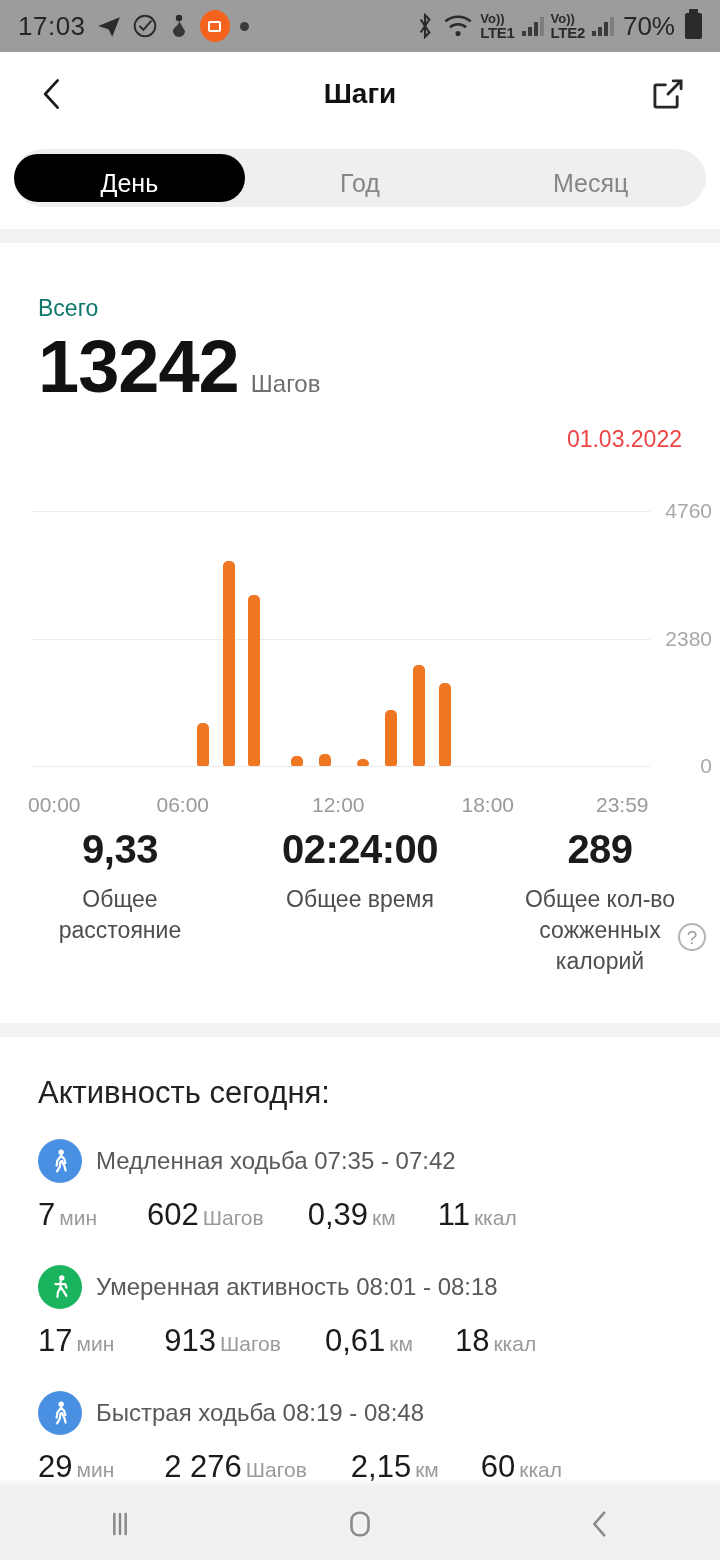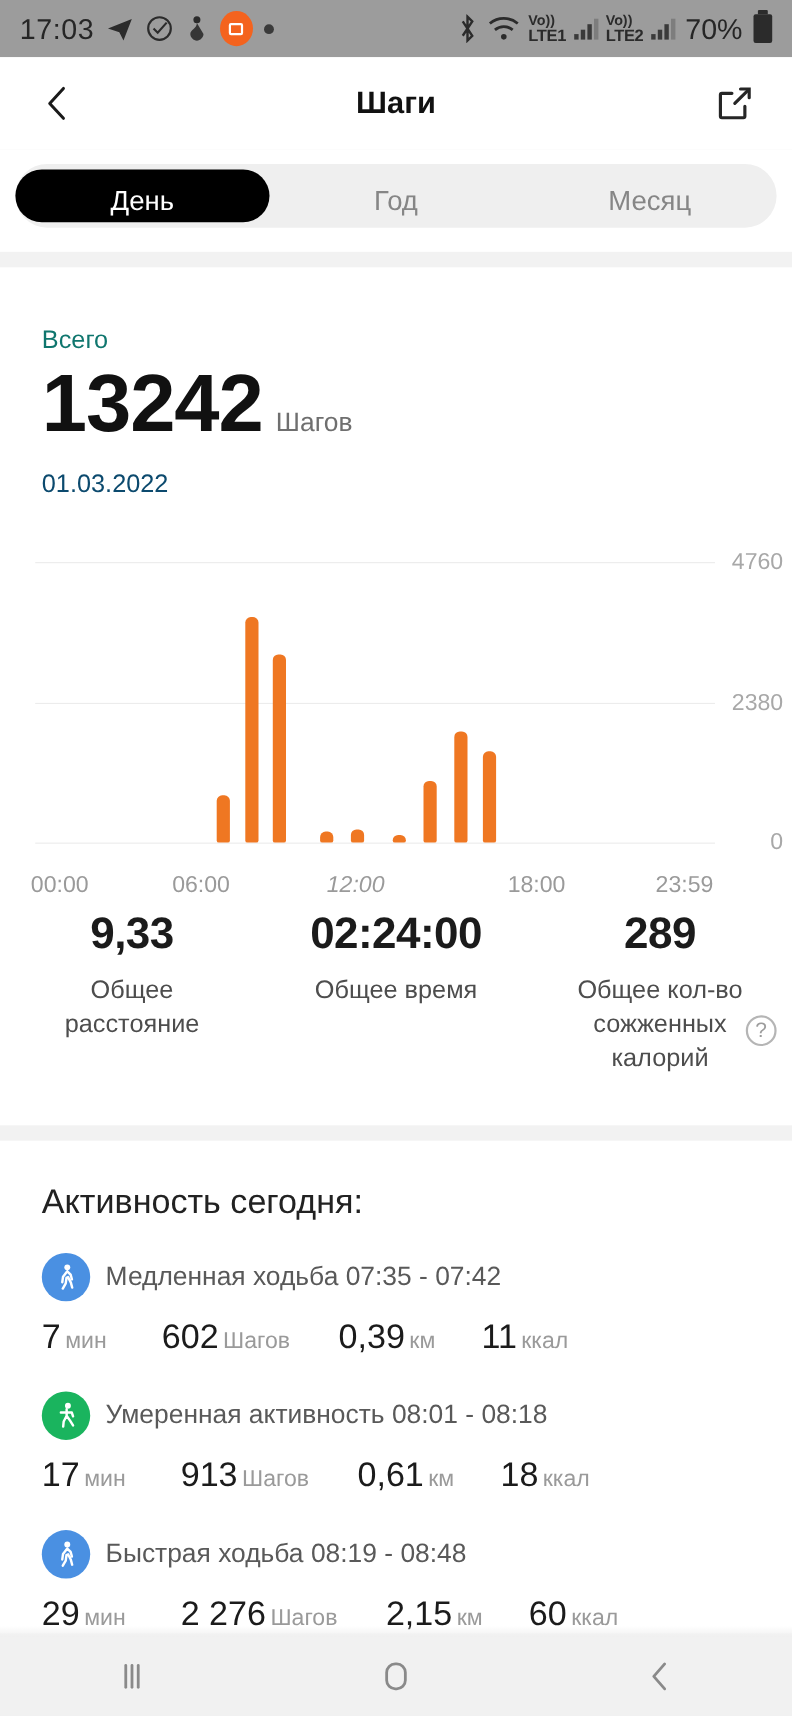--- a/index.html
+++ b/index.html
@@ -66,21 +66,21 @@
   }
 
   
   .gap { height: 14px; background: #f2f2f2; }
   .card { background: #fff; }
   .summary { padding: 52px 38px 26px 38px; }
   .lbl-total { font-size: 23px; color: #0f766e; }
   .bignum-row { display: flex; align-items: baseline; margin-top: 8px; }
   .bignum { font-size: 74px; font-weight: bold; color: #111; letter-spacing: -1px; line-height: 1; }
   .bignum-unit { font-size: 24px; color: #6f6f6f; margin-left: 12px; }
-  .date { font-size: 23px; color: #0c4a6e; margin-top: 22px; }
+  .date { font-size: 23px; color: #ef4444; margin-top: 22px; text-align: right; }
 
   
   .chart { position: relative; height: 300px; margin: 12px 0 0 0; }
   .plot { position: absolute; left: 32px; right: 78px; top: 20px; height: 255px; }
   .gridline { position: absolute; left: 0; right: -8px; height: 1px; background: #ececec; }
   .ylab { position: absolute; right: 8px; font-size: 21px; color: #a8a8a8; transform: translateY(-50%); }
   .bar { position: absolute; bottom: 0; background: #ef7722; border-radius: 5px 5px 2px 2px; }
   .xlab { position: absolute; top: 282px; font-size: 21px; color: #9a9a9a; }
 
   
@@ -231,21 +231,21 @@
           <div class="bar" title="07:30: 3826" style="left: 190.625px; width: 12px; height: 204.964px; background: rgb(239, 119, 34);"></div>
           <div class="bar" title="08:30: 3200" style="left: 216.042px; width: 12px; height: 171.429px; background: rgb(239, 119, 34);"></div>
           <div class="bar" title="10:12: 180" style="left: 259.25px; width: 12px; height: 9.64286px; background: rgb(239, 119, 34);"></div>
           <div class="bar" title="11:18: 220" style="left: 287.208px; width: 12px; height: 11.7857px; background: rgb(239, 119, 34);"></div>
           <div class="bar" title="12:48: 130" style="left: 325.333px; width: 12px; height: 6.96429px; background: rgb(239, 119, 34);"></div>
           <div class="bar" title="13:54: 1050" style="left: 353.292px; width: 12px; height: 56.25px; background: rgb(239, 119, 34);"></div>
           <div class="bar" title="15:00: 1880" style="left: 381.25px; width: 12px; height: 100.714px; background: rgb(239, 119, 34);"></div>
           <div class="bar" title="16:00: 1550" style="left: 406.667px; width: 12px; height: 83.0357px; background: rgb(239, 119, 34);"></div>
           <div class="xlab" style="left: -4px;">00:00</div>
           <div class="xlab" style="left: 124.5px;">06:00</div>
-          <div class="xlab" style="left: 265px; font-style: italic;">12:00</div>
+          <div class="xlab" style="left: 280px;">12:00</div>
           <div class="xlab" style="left: 429.5px;">18:00</div>
           <div class="xlab" style="left: 564px;">23:59</div>
         </div>
     </div>
 
     <div class="stats">
       <div class="stat">
         <div class="stat-val">9,33</div>
         <div class="stat-lbl">Общее расстояние</div>
       </div>

